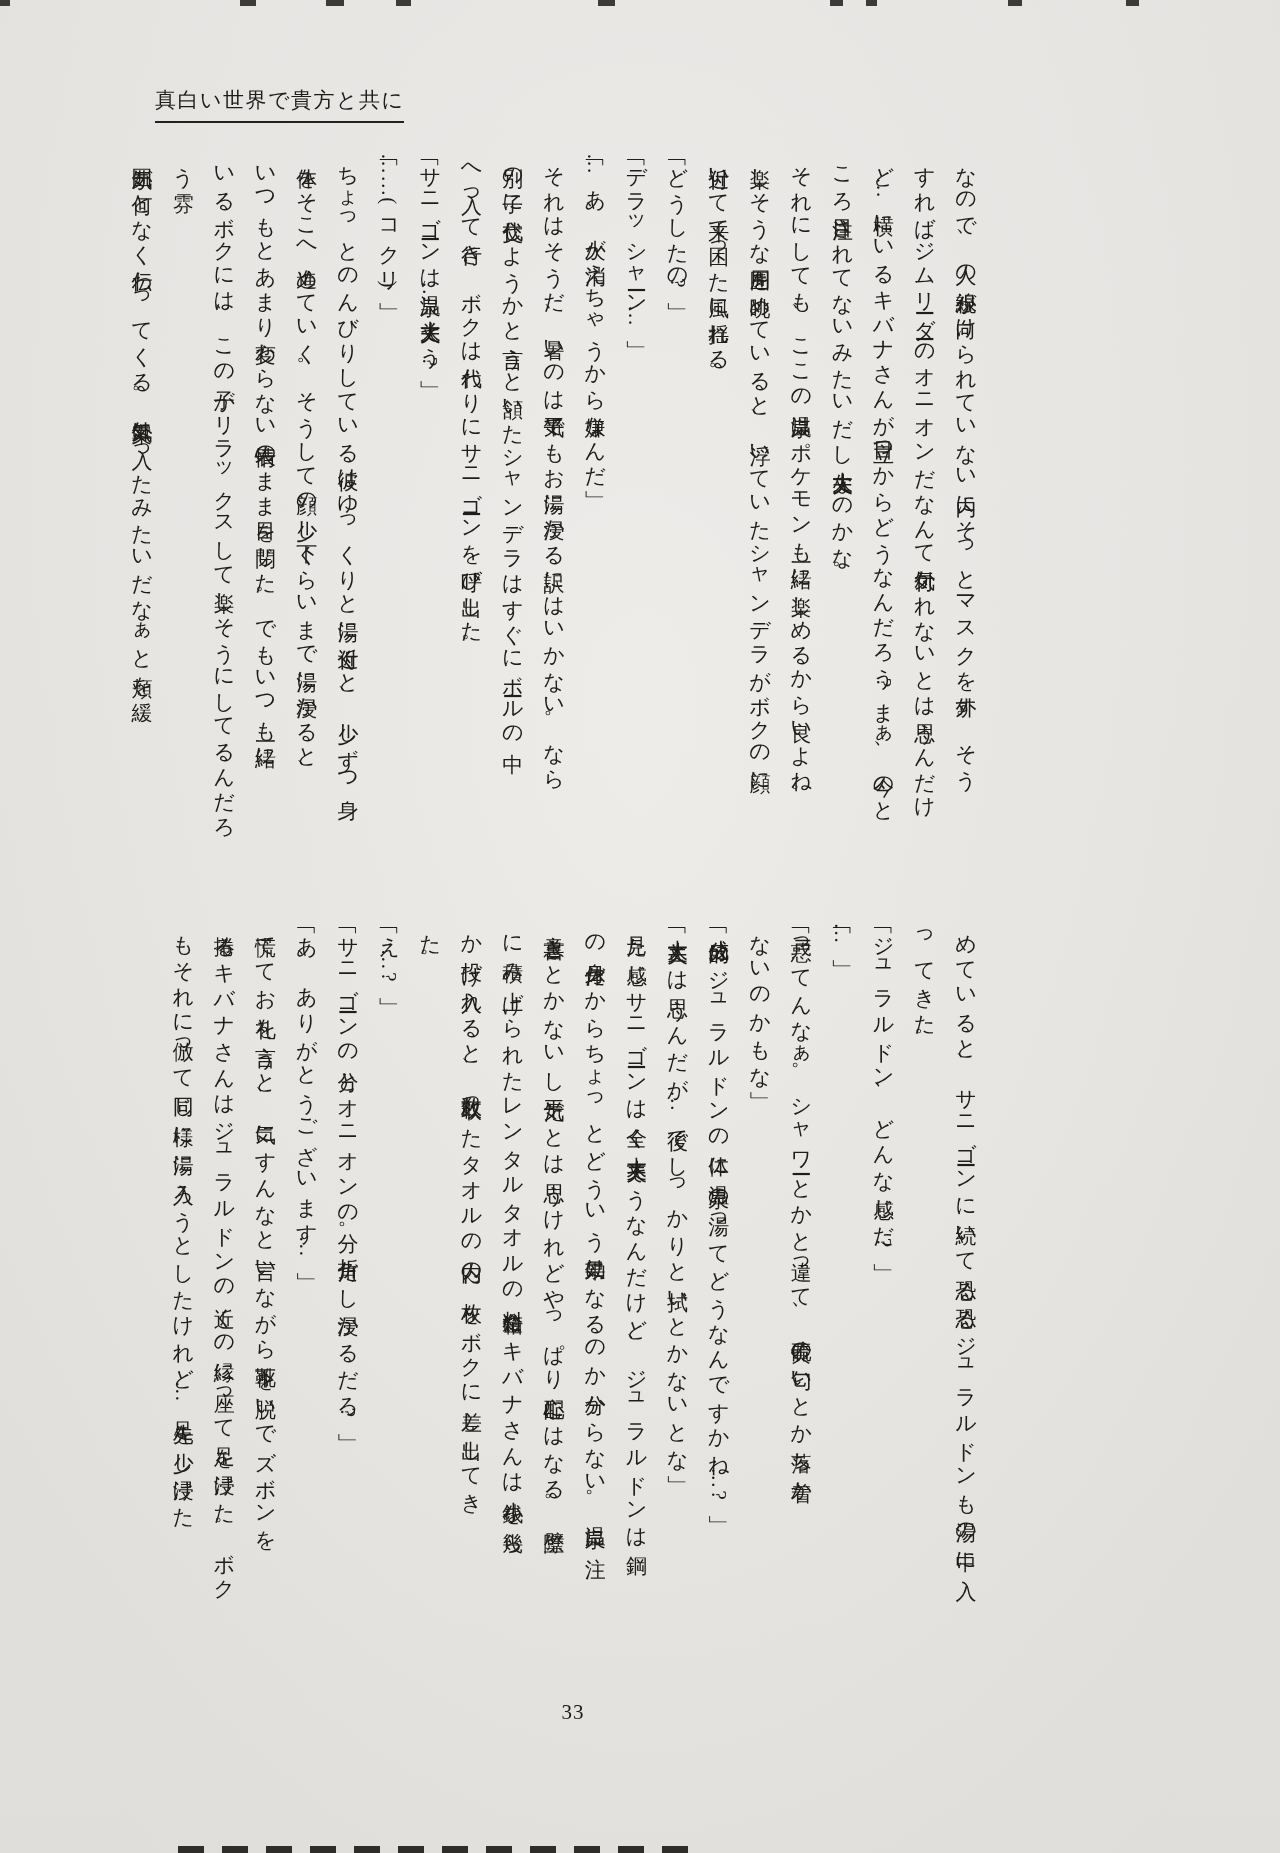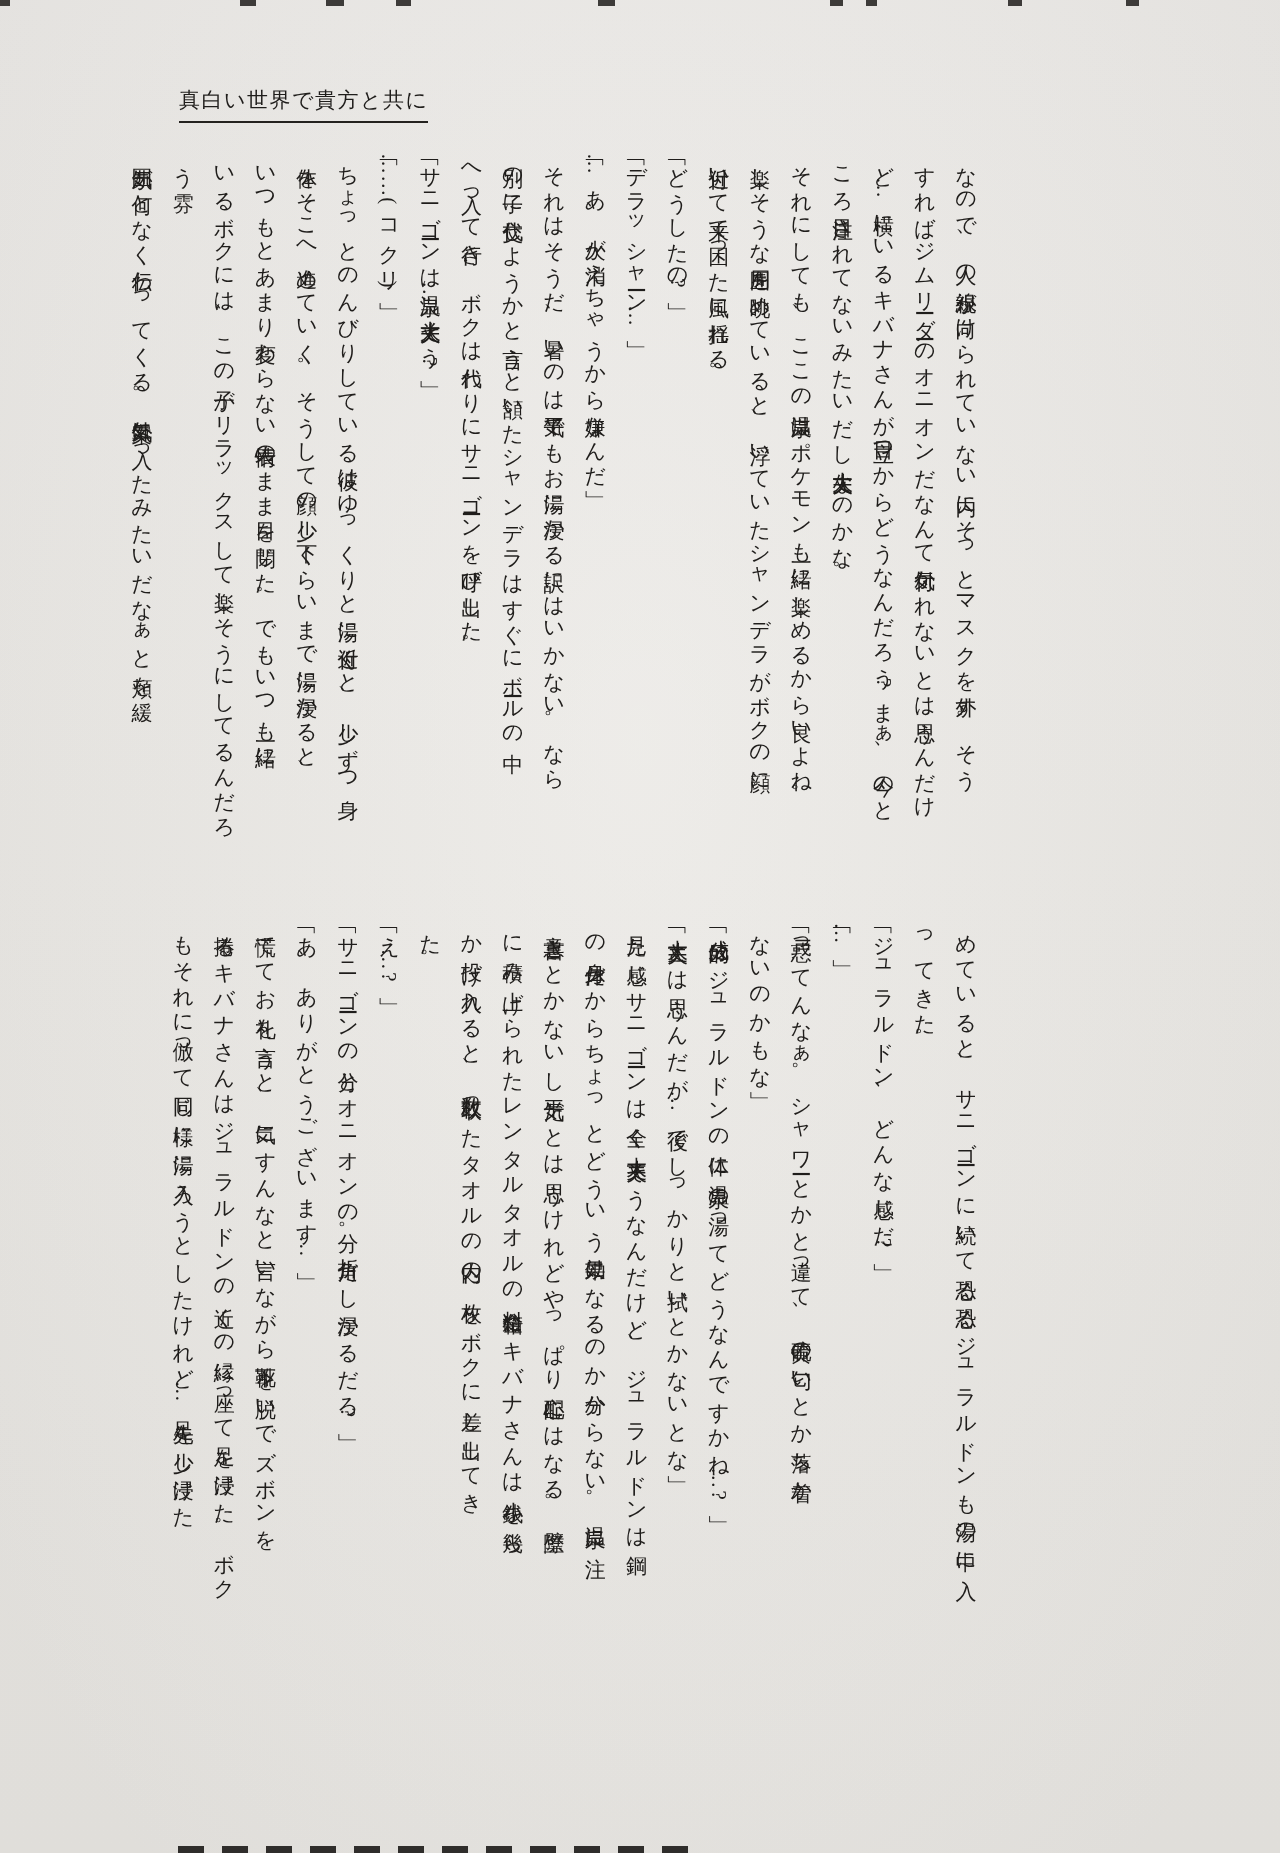--- a/index.html
+++ b/index.html
@@ -20,21 +20,20 @@
 
   .header-title {
     position: absolute;
     left: 155px;
     top: 86px;
     font-size: 21px;
     letter-spacing: 1.5px;
     padding-bottom: 7px;
     border-bottom: 2px solid #24221f;
     white-space: nowrap;
-    margin-left: 24px;
   }
 
   .text-block {
     position: absolute;
     left: 160px;
     width: 826px;
     writing-mode: vertical-rl;
     text-orientation: mixed;
     font-size: 21px;
     line-height: 41.2px;
@@ -122,20 +121,21 @@
       <p>か投げ入れると、数枚取ったタオルの内の2枚をボクに差し出してき</p>
       <p>た。</p>
       <p>「え…?」</p>
       <p>「サニゴーンの分とオニオンの分。折角だし浸かるだろ?」</p>
       <p>「あ、ありがとうございます…」</p>
       <p>慌ててお礼を言うと、気にすんなと言いながら靴下を脱いでズボンを</p>
       <p>捲るキバナさんはジュラルドンの近くの縁に座って足を浸けた。ボク</p>
       <p>もそれに倣って同じ様に湯に入ろうとしたけれど…足先を少し浸けた</p>
     </div>
 
+  <div class="page-number">33</div>
 
   <div class="mark mark-top" style="left:0;    width:10px;"></div>
   <div class="mark mark-top" style="left:240px; width:16px;"></div>
   <div class="mark mark-top" style="left:326px; width:18px;"></div>
   <div class="mark mark-top" style="left:396px; width:15px;"></div>
   <div class="mark mark-top" style="left:598px; width:17px;"></div>
   <div class="mark mark-top" style="left:830px; width:13px;"></div>
   <div class="mark mark-top" style="left:866px; width:11px;"></div>
   <div class="mark mark-top" style="left:1008px; width:14px;"></div>
   <div class="mark mark-top" style="left:1126px; width:13px;"></div>

